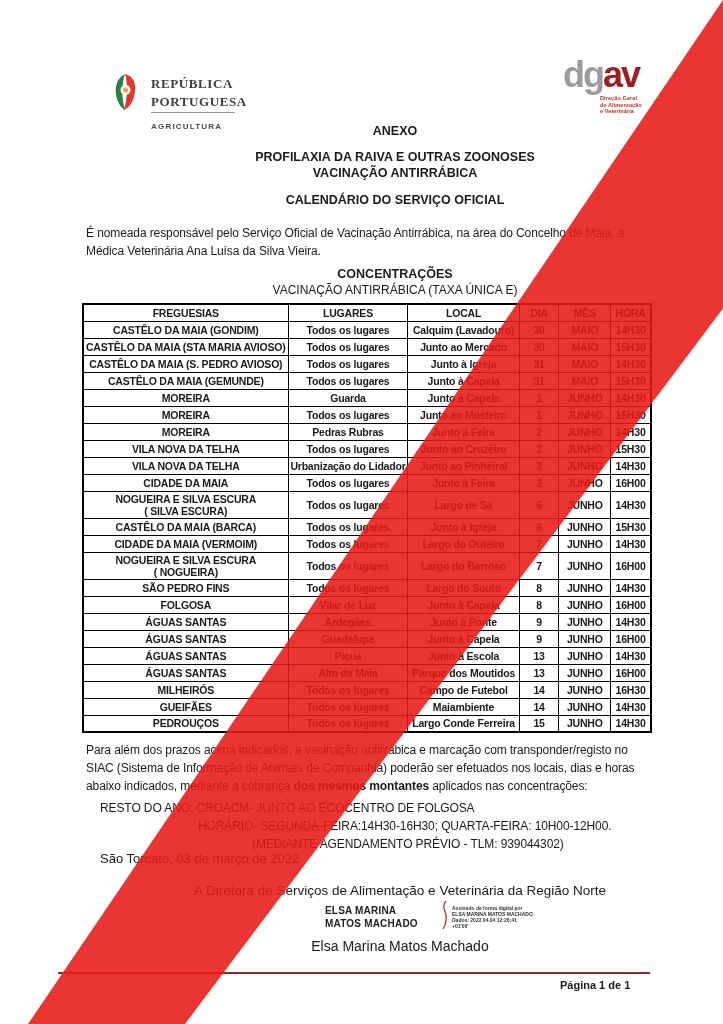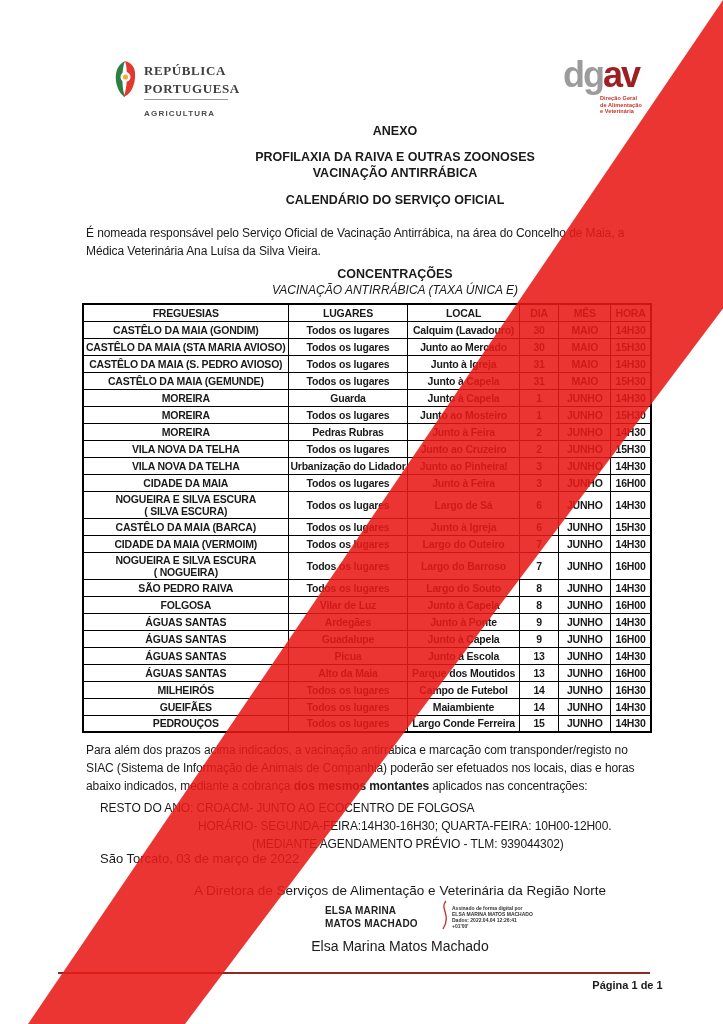--- a/index.html
+++ b/index.html
@@ -6,21 +6,21 @@
   .page{
     position:relative;width:723px;height:1024px;margin:0 auto;
     background:#ffffff;overflow:hidden;
     font-family:"Liberation Sans","DejaVu Sans",sans-serif;color:#1a1a1a;
   }
   .abs{position:absolute;}
   .nowrap{white-space:nowrap;}
   .center{text-align:center;}
 
   
-  .pt-logo{left:113px;top:59px;display:flex;gap:7px;}
+  .pt-logo{left:113px;top:72px;display:flex;gap:14px;}
   .pt-text{font-family:"Liberation Serif","DejaVu Serif",serif;font-weight:bold;
            font-size:13px;line-height:13px;color:#3f3f3e;letter-spacing:.6px;padding-top:5px;}
   .pt-div{height:1px;background:#9a9a9a;margin:4px 0 3px 0;width:84px;}
   .pt-dept{font-family:"Liberation Sans",sans-serif;font-weight:bold;
            font-size:8px;letter-spacing:1.2px;color:#4c4c4c;margin-top:9px;}
   .dgav{left:563px;top:58px;line-height:34px;font-weight:bold;font-size:36px;
         letter-spacing:-2px;}
   .dgav .dg{color:#9c9c9c;}
   .dgav .av{color:#9c1f22;}
   .dgav-sub{left:600px;top:95px;font-size:5.5px;line-height:6.5px;color:#c33126;
@@ -44,21 +44,21 @@
   table.cal tr{height:17px;}
   table.cal tr.tall{height:27px;}
   td.freg{white-space:pre-line;}
 
   
   .digsig-name{font-size:10px;font-weight:bold;line-height:13px;letter-spacing:.2px;color:#222;}
   .digsig-details{font-size:5px;line-height:6px;font-weight:bold;color:#333;}
 
   
   .footer-line{left:58px;top:972px;width:592px;height:2px;background:#8c2b24;}
-  .page-num{left:560px;top:979px;width:135px;text-align:center;font-size:11px;font-weight:bold;}
+  .page-num{left:560px;top:979px;width:135px;text-align:left;font-size:11px;font-weight:bold;}
 
   
   .stamp-band{
     left:0;top:0;width:723px;height:1024px;z-index:50;pointer-events:none;
     background:rgba(232,25,22,.88);
     clip-path:polygon(723px 0px,955px 0px,185px 1024px,28px 1024px);
   }
 </style>
 </head>
 <body>
@@ -91,21 +91,21 @@
 
   <div class="abs titles" style="top:124px;">ANEXO</div>
   <div class="abs titles" style="top:150px;">PROFILAXIA DA RAIVA E OUTRAS ZOONOSES</div>
   <div class="abs titles" style="top:166px;">VACINAÇÃO ANTIRRÁBICA</div>
   <div class="abs titles" style="top:193px;">CALENDÁRIO DO SERVIÇO OFICIAL</div>
 
   <div class="abs para nowrap" style="left:86px;top:225px;">É nomeada responsável pelo Serviço Oficial de Vacinação Antirrábica, na área do Concelho de Maia, a</div>
   <div class="abs para nowrap" style="left:86px;top:243px;">Médica Veterinária Ana Luísa da Silva Vieira.</div>
 
   <div class="abs titles" style="top:267px;">CONCENTRAÇÕES</div>
-  <div class="abs titles" style="top:283px;font-weight:normal;font-size:12px;font-style:italic;">VACINAÇÃO ANTIRRÁBICA (TAXA ÚNICA E)</div>
+  <div class="abs titles" style="top:283px;font-weight:normal;font-size:12px;">VACINAÇÃO ANTIRRÁBICA (TAXA ÚNICA E)</div>
 
   <table class="cal">
     <colgroup>
       <col style="width:36.1%">
         <col style="width:21.1%">
         <col style="width:19.6%">
       <col style="width:7.0%">
         <col style="width:9.1%">
         <col style="width:7.1%">
     </colgroup>
@@ -228,21 +228,21 @@
         <tr class="tall">
           <td class="freg">NOGUEIRA E SILVA ESCURA
 ( NOGUEIRA)</td>
           <td>Todos os lugares</td>
           <td>Largo do Barroso</td>
           <td>7</td>
           <td>JUNHO</td>
           <td>16H00</td>
         </tr>
         <tr>
-          <td class="freg">SÃO PEDRO RAIVA</td>
+          <td class="freg">SÃO PEDRO FINS</td>
           <td>Todos os lugares</td>
           <td>Largo do Souto</td>
           <td>8</td>
           <td>JUNHO</td>
           <td>14H30</td>
         </tr>
         <tr>
           <td class="freg">FOLGOSA</td>
           <td>Vilar de Luz</td>
           <td>Junto à Capela</td>

